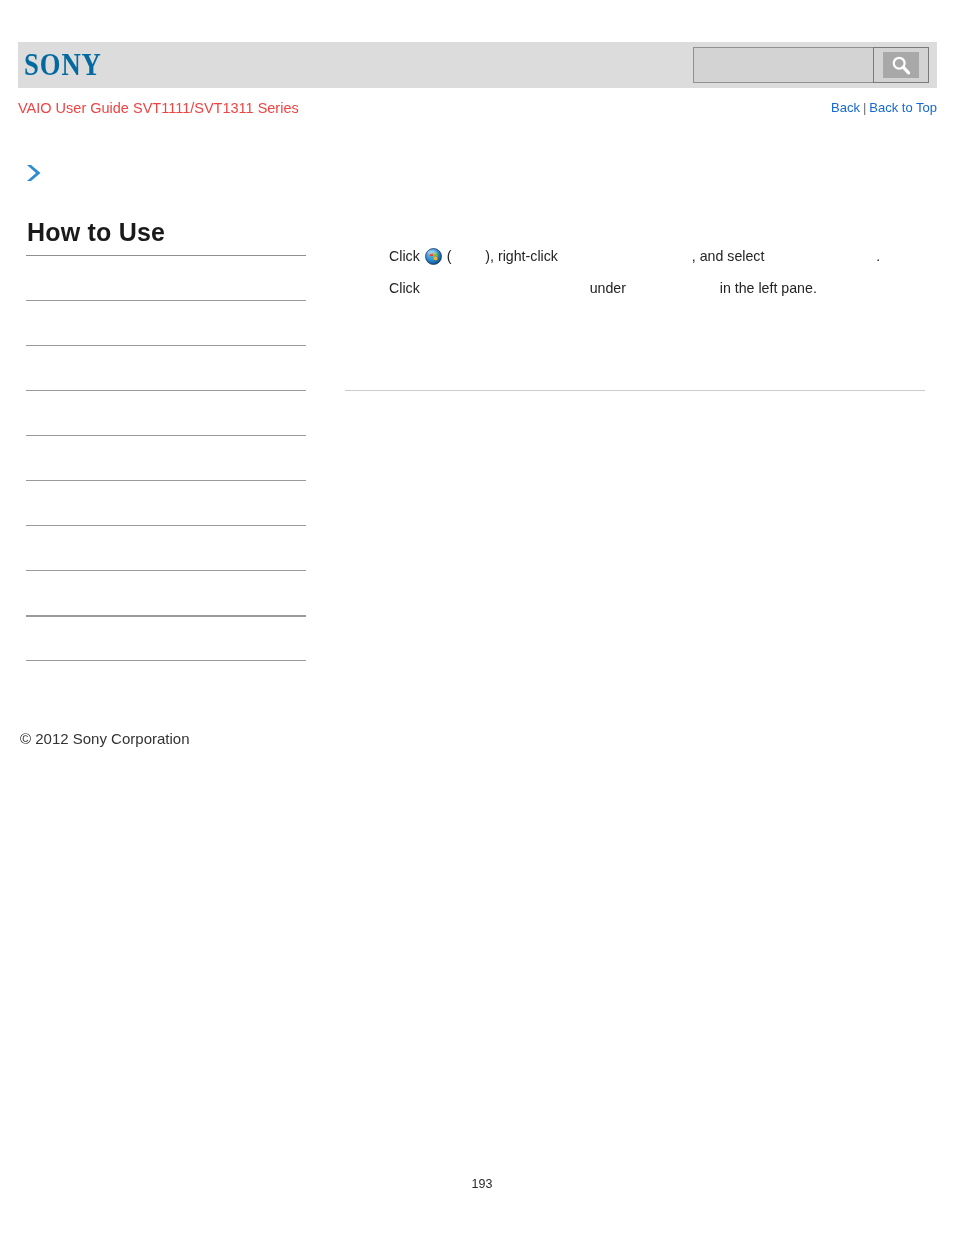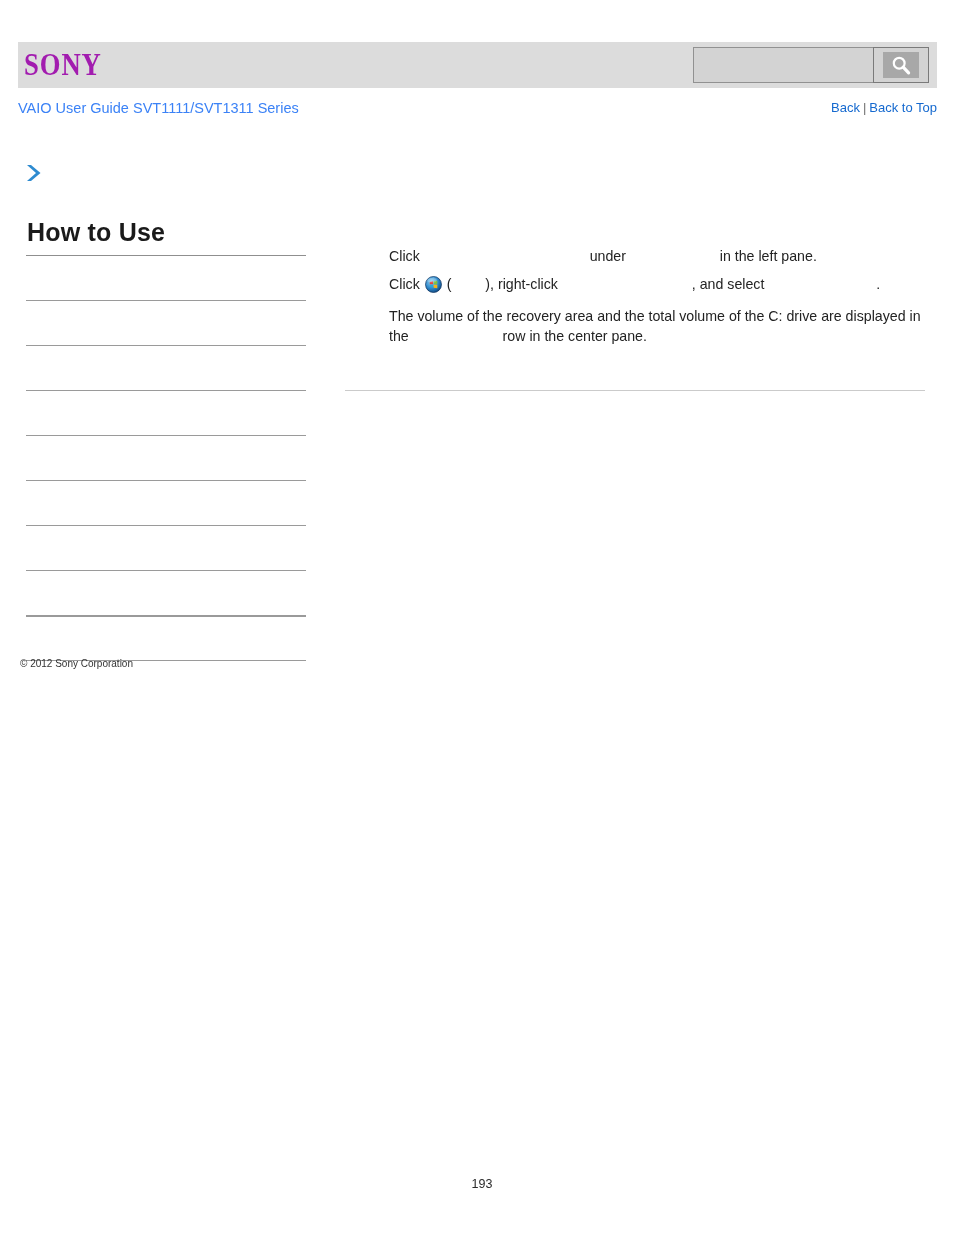--- a/index.html
+++ b/index.html
@@ -28,21 +28,21 @@
   }
   #sony-logo {
     position: absolute;
     left: 6px;
     top: 50%;
     transform: translateY(-50%);
     font-family: "Liberation Serif", serif;
     font-weight: bold;
     font-size: 29px;
     letter-spacing: 1.0px;
-    color: #a21caf;
+    color: #0369a1;
     line-height: 1;
     font-stretch: condensed;
     transform-origin: left center;
   }
   #sony-logo-inner {
     display: inline-block;
     transform: scaleX(0.92) scaleY(1.06);
     transform-origin: left center;
   }
 
@@ -96,21 +96,21 @@
     left: 18px;
     top: 100px;
     width: 919px;
     height: 22px;
   }
   #doc-title {
     position: absolute;
     left: 0;
     top: 0;
     font-size: 14.5px;
-    color: #3b82f6;
+    color: #ef4444;
     white-space: nowrap;
   }
   #nav-links {
     position: absolute;
     right: 0;
     top: 0;
     font-size: 13px;
     white-space: nowrap;
   }
   .nav-link {
@@ -162,22 +162,22 @@
     border-top: 2px solid #9a9a9a;
   }
   .sidebar-item:first-of-type {
     border-top: 1px solid #8f8f8f;
   }
 
   
   #copyright {
     position: absolute;
     left: 20px;
-    top: 658px;
-    font-size: 10px;
+    top: 730px;
+    font-size: 15px;
     color: #333333;
   }
 
   
   #content {
     position: absolute;
     left: 345px;
     top: 238px;
     width: 580px;
   }
@@ -305,34 +305,33 @@
       <div class="sidebar-item">
         <span></span>
       </div>
     </div>
 </div>
 
 <div id="copyright">© 2012 Sony Corporation</div>
 
 <div id="content">
   <ol id="steps">
-      <li class="step"><span>Click </span><span class="ui-term blank-xl"></span><span> under </span><span class="ui-term blank-sm"></span><span> in the left pane.</span></li>
       <li class="step"><span>Click </span><span class="start-orb"><svg width="17" height="17" viewBox="0 0 34 34">
             <defs>
               <radialGradient id="orbg" cx="38%" cy="32%" r="78%">
                 <stop offset="0%" stop-color="#8fd4f5"></stop>
                 <stop offset="55%" stop-color="#2e86c8"></stop>
                 <stop offset="100%" stop-color="#0b3d73"></stop>
               </radialGradient>
             </defs>
             <circle cx="17" cy="17" r="16" fill="url(#orbg)" stroke="#0a2f5c" stroke-width="1.4"></circle>
             <path d="M9.5 11.8 L16 10.7 L16 16.3 L9.5 16.3 Z" fill="#e8433a"></path>
             <path d="M17.3 10.5 L24.6 9.3 L24.6 16.3 L17.3 16.3 Z" fill="#7ec242"></path>
             <path d="M9.5 17.5 L16 17.5 L16 23.1 L9.5 22.1 Z" fill="#29a7df"></path>
             <path d="M17.3 17.5 L24.6 17.5 L24.6 24.6 L17.3 23.4 Z" fill="#f5b518"></path>
             <ellipse cx="14" cy="8.5" rx="9.5" ry="4.6" fill="#ffffff" opacity="0.22"></ellipse>
           </svg></span><span> (</span><span class="ui-term blank-xs"></span><span>), right-click </span><span class="ui-term blank-lg"></span><span>, and select </span><span class="ui-term blank-md"></span><span>.</span></li>
-      <li class="step"><span>The volume of the recovery area and the total volume of the C: drive are displayed in the </span><span class="ui-term blank-sm"></span><span> row in the center pane.</span></li>
+      <li class="step"><span>Click </span><span class="ui-term blank-xl"></span><span> under </span><span class="ui-term blank-sm"></span><span> in the left pane.</span></li>
     </ol>
 </div>
 <div id="content-rule"></div>
 
 <div id="page-number">193</div>
 
 </body></html>

